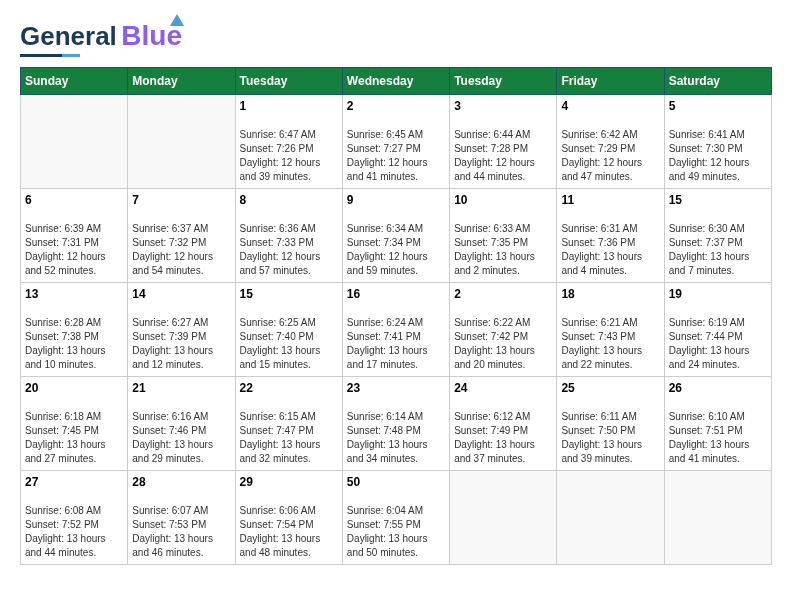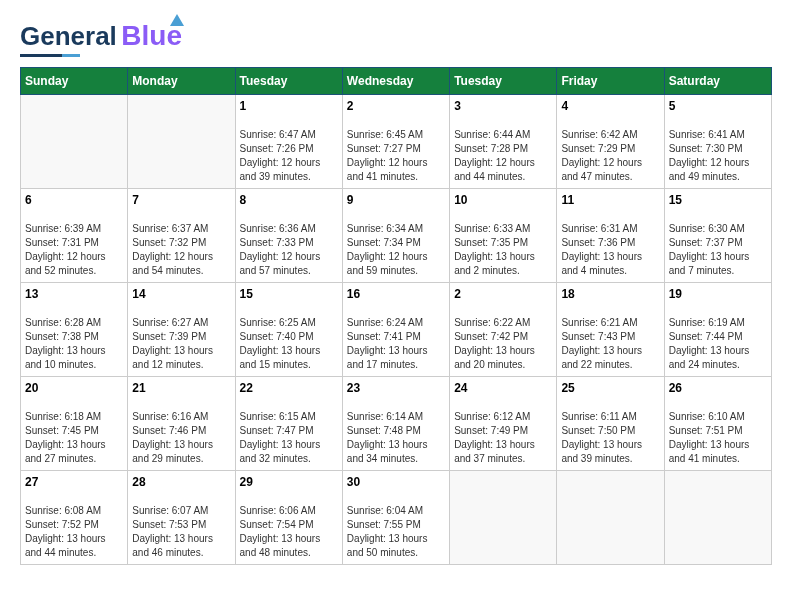--- a/index.html
+++ b/index.html
@@ -226,21 +226,21 @@
         </td>
         <td>
           <span class="day-num">28</span>
           <div class="day-info">Sunrise: 6:07 AM<br>Sunset: 7:53 PM<br>Daylight: 13 hours<br>and 46 minutes.</div>
         </td>
         <td>
           <span class="day-num">29</span>
           <div class="day-info">Sunrise: 6:06 AM<br>Sunset: 7:54 PM<br>Daylight: 13 hours<br>and 48 minutes.</div>
         </td>
         <td>
-          <span class="day-num">30</span>
+          <span class="day-num">50</span>
           <div class="day-info">Sunrise: 6:04 AM<br>Sunset: 7:55 PM<br>Daylight: 13 hours<br>and 50 minutes.</div>
         </td>
         <td class="empty"></td>
         <td class="empty"></td>
         <td class="empty"></td>
       </tr>
     </tbody>
 </table>
 
 </body></html>

